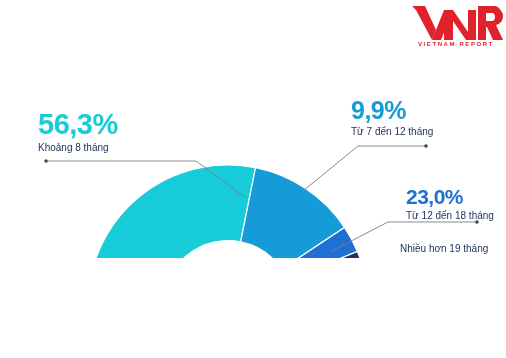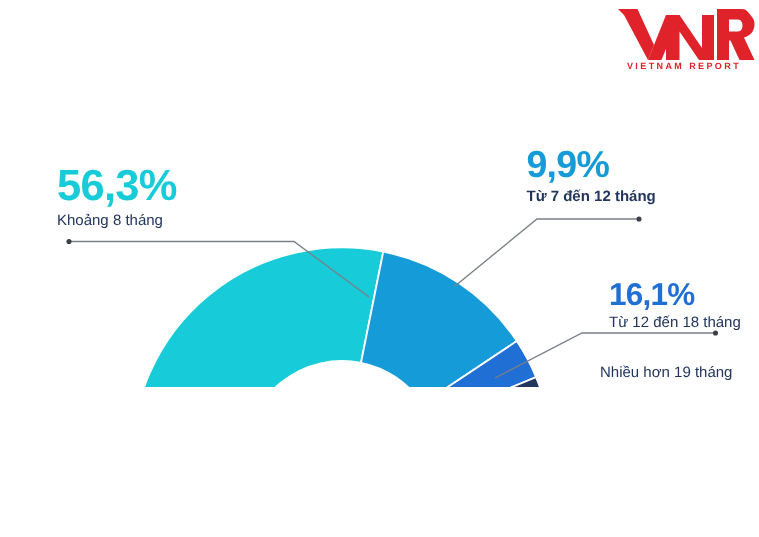--- a/index.html
+++ b/index.html
@@ -56,21 +56,21 @@
     line-height: 1.1;
     font-family: "Liberation Sans", sans-serif;
   }
 
   #callout-1 { left: 38px; top: 110px; text-align: left; }
   #callout-1 .pct { font-size: 29px; color: #17ccd8; }
   #callout-1 .sub { margin-top: 3px; }
 
   #callout-2 { left: 351px; top: 98px; text-align: left; }
   #callout-2 .pct { font-size: 25px; color: #159bd7; }
-  #callout-2 .sub { margin-top: 3px; font-weight: bold; }
+  #callout-2 .sub { margin-top: 3px; }
 
   #callout-3 { left: 406px; top: 186px; text-align: left; }
   #callout-3 .pct { font-size: 21px; color: #1f6fd4; }
   #callout-3 .sub { margin-top: 3px; }
 
   #callout-4 { left: 400px; top: 240px; text-align: left; }
   #callout-4 .pct { font-size: 23px; color: #22355c; }
   #callout-4 .sub { margin-top: 3px; }
 
   
@@ -133,21 +133,21 @@
     <div class="pct">56,3%</div>
     <div class="sub">Khoảng 8 tháng</div>
   </div>
 
   <div class="callout" id="callout-2">
     <div class="pct">9,9%</div>
     <div class="sub">Từ 7 đến 12 tháng</div>
   </div>
 
   <div class="callout" id="callout-3">
-    <div class="pct">16,1%</div>
+    <div class="pct">23,0%</div>
     <div class="sub">Từ 12 đến 18 tháng</div>
   </div>
 
   <div class="callout" id="callout-4">
     <div class="sub">Nhiều hơn 19 tháng</div>
   </div>
 
 </div>
 
 </body></html>

